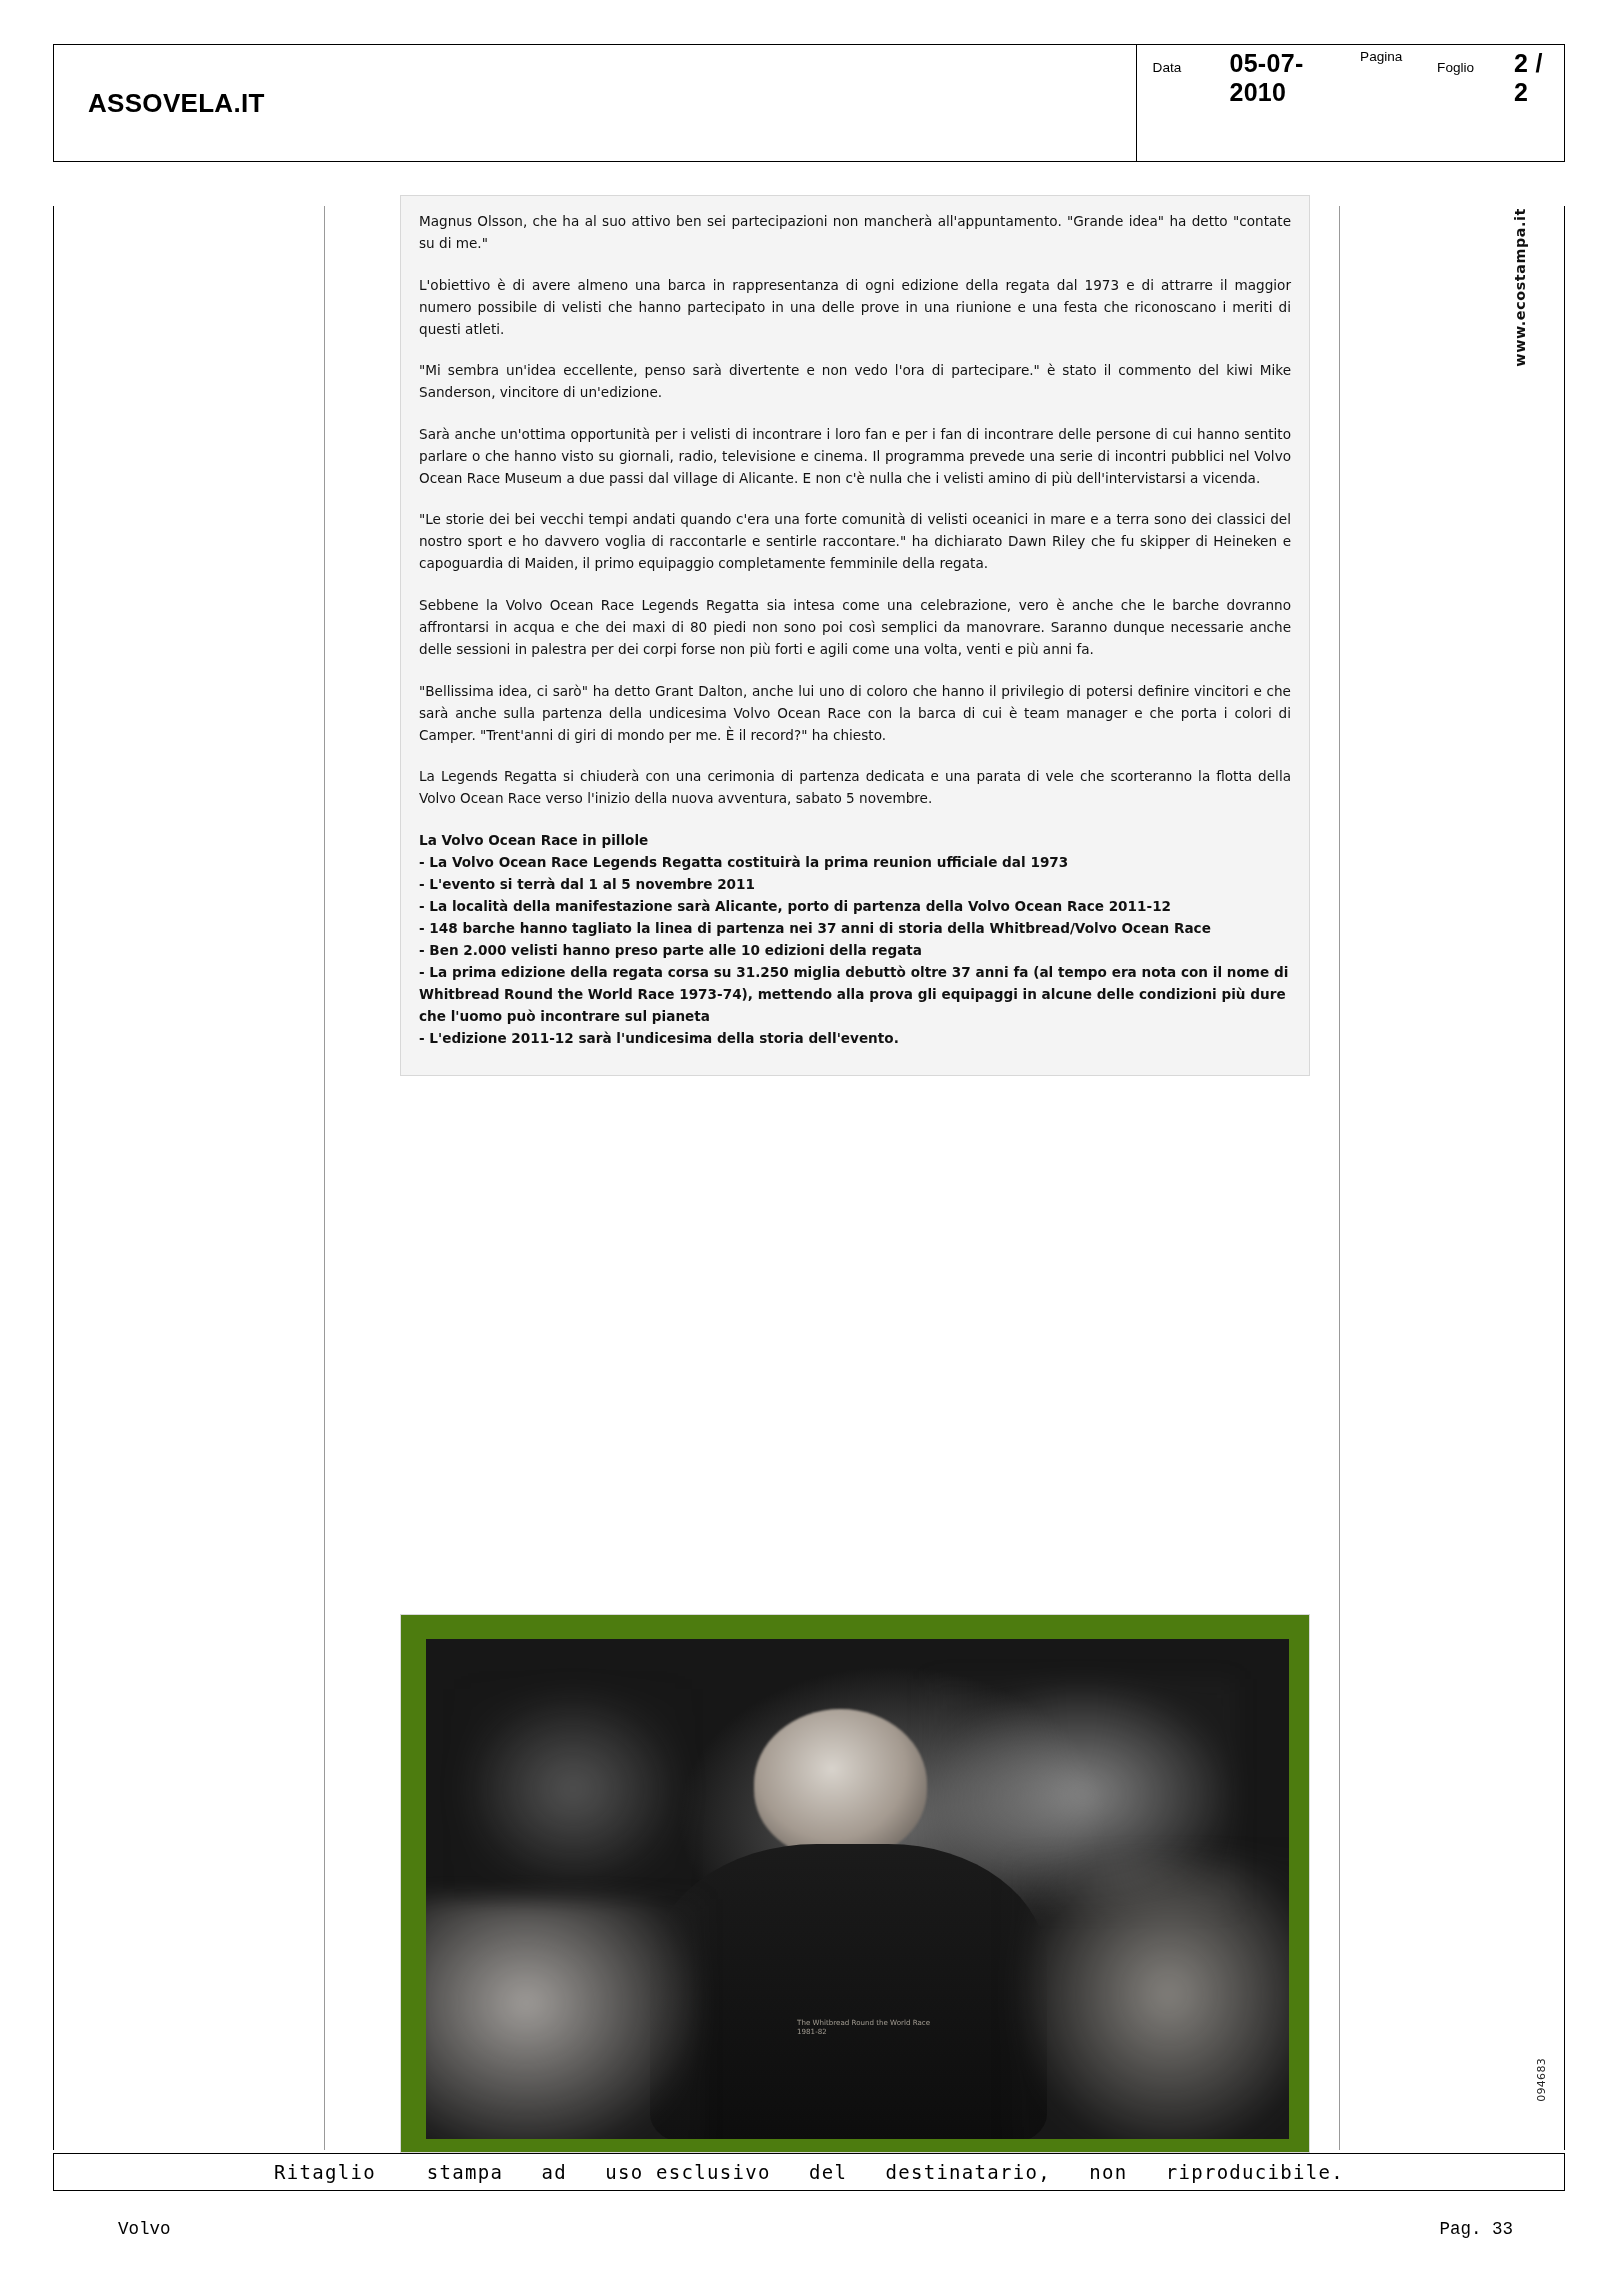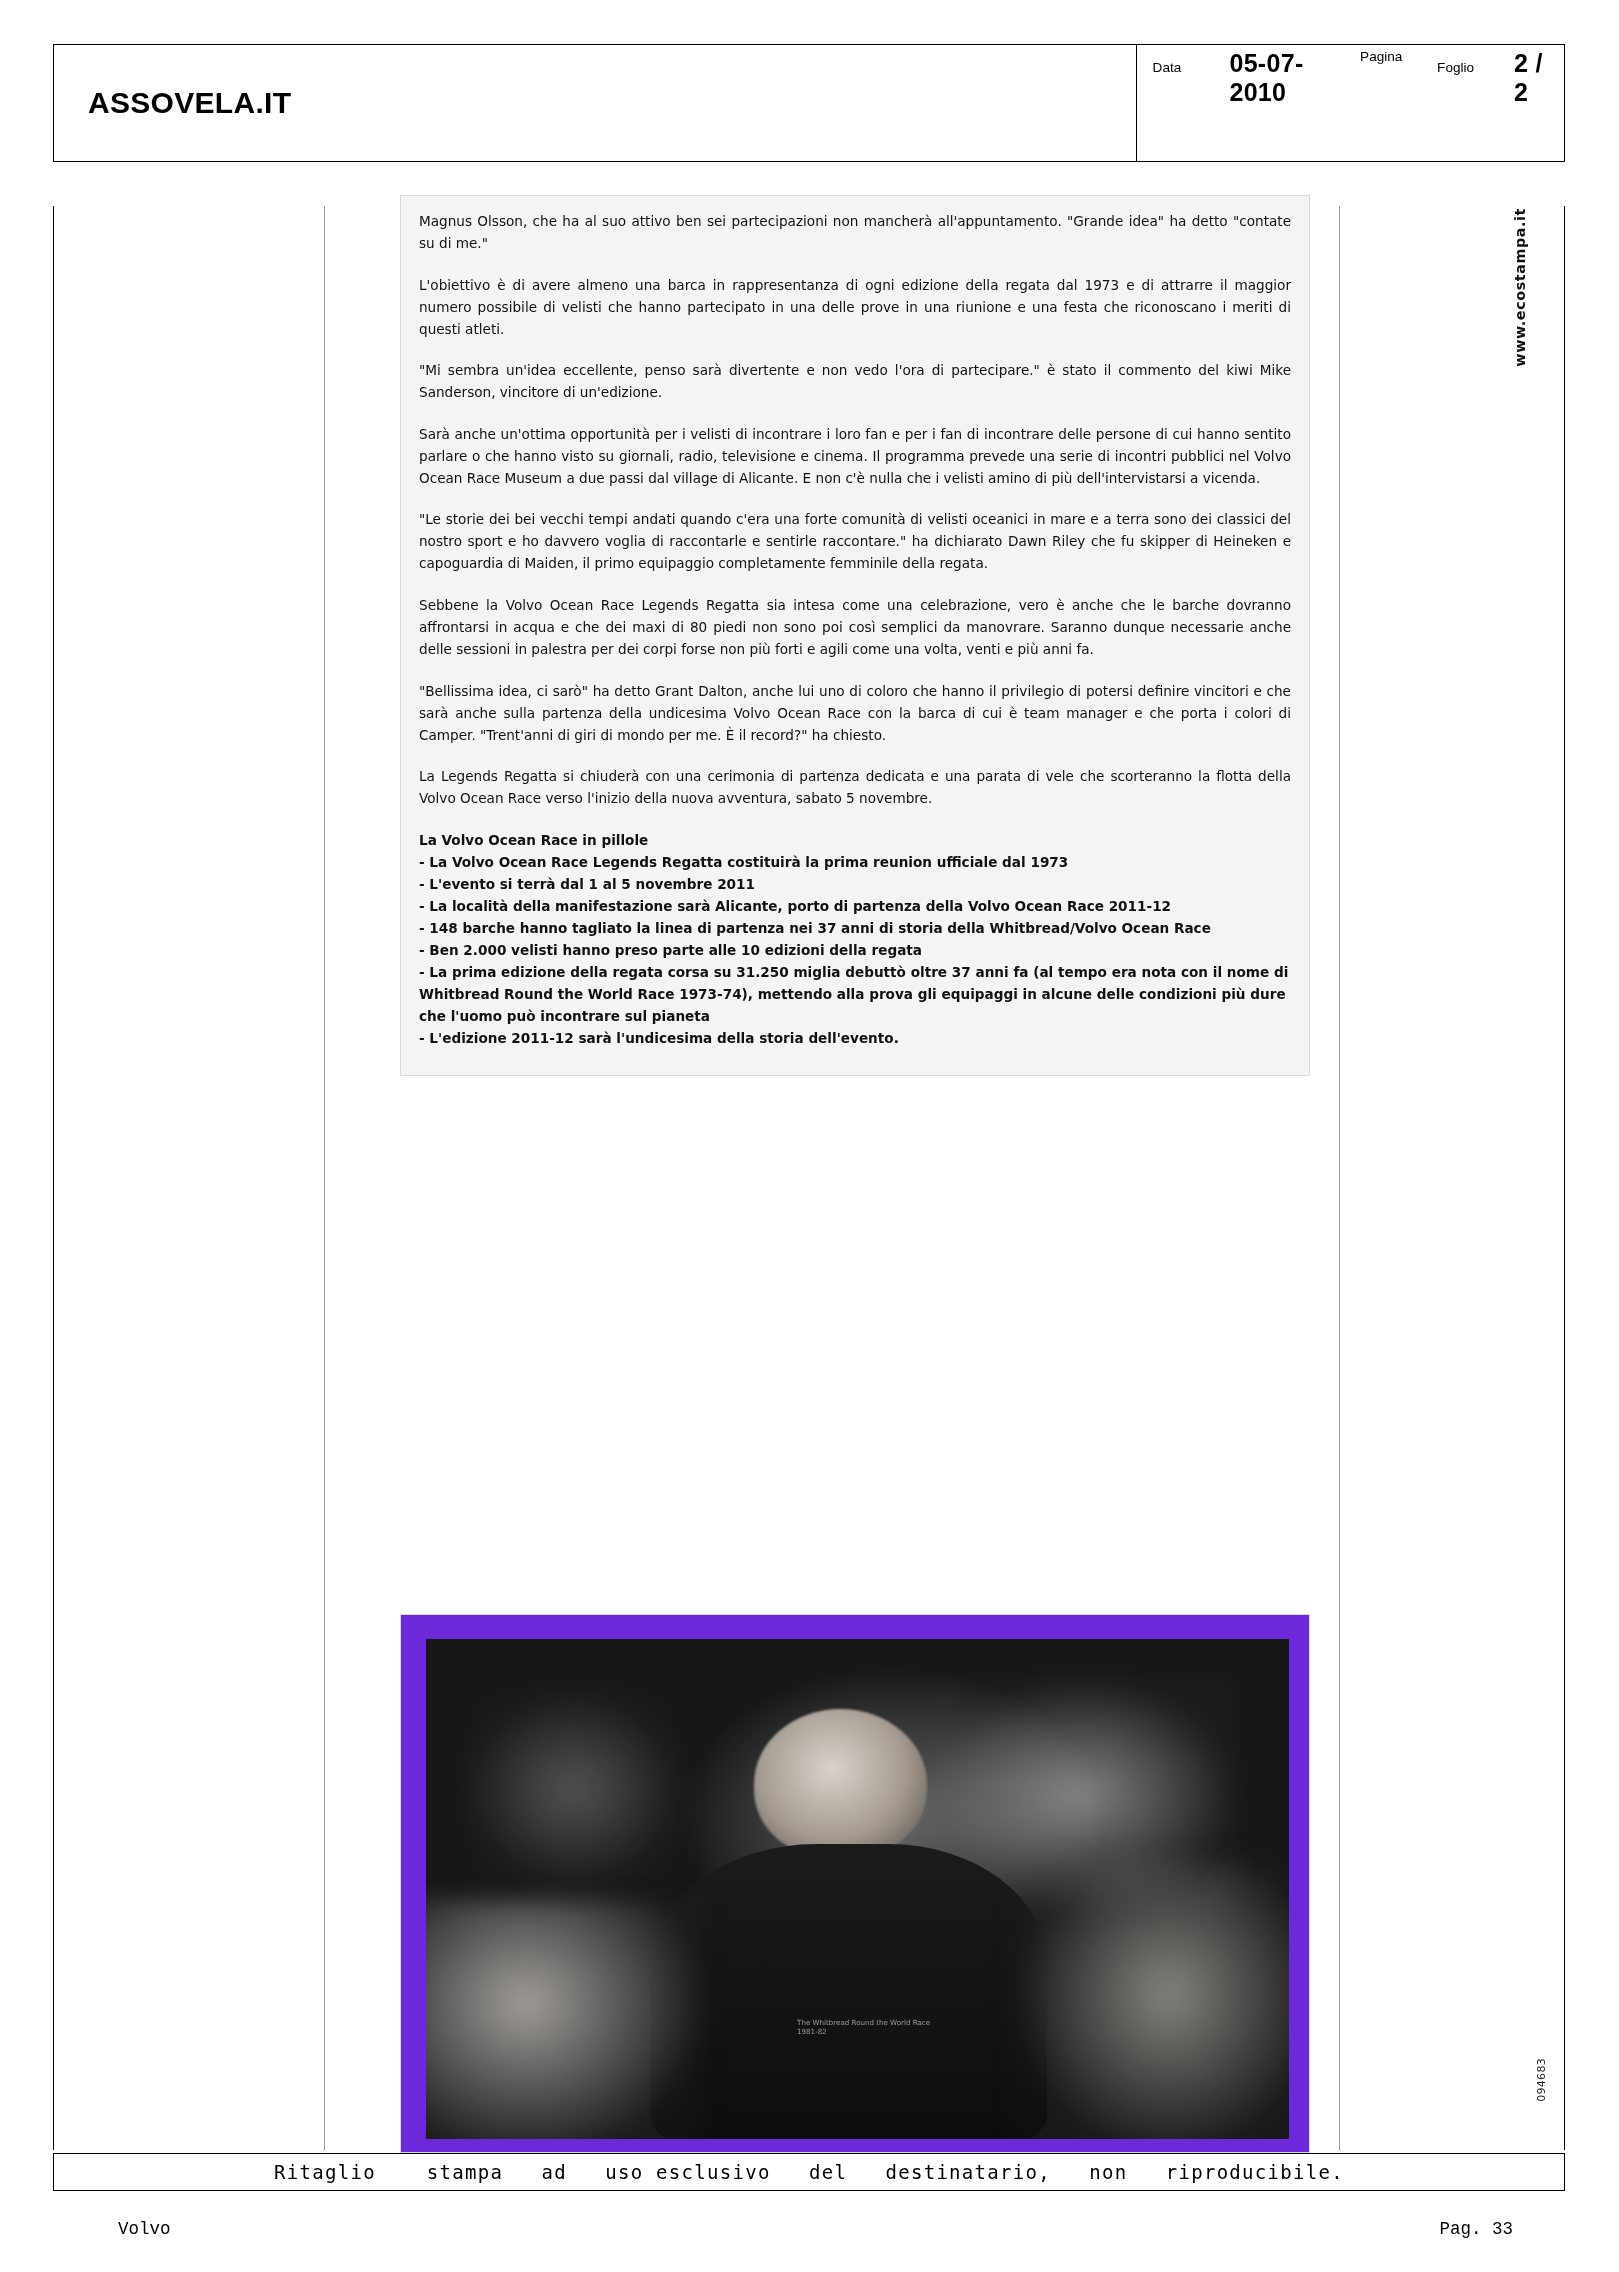--- a/index.html
+++ b/index.html
@@ -32,21 +32,21 @@
     display: flex;
     align-items: stretch;
   }
   .header-left {
     flex: 1 1 auto;
     display: flex;
     align-items: center;
     padding-left: 34px;
   }
   .brand {
-    font-size: 30px;
+    font-size: 26px;
     font-weight: bold;
     letter-spacing: 0.3px;
     color: #000;
   }
   .header-right {
     width: 428px;
     border-left: 1.9px solid #000;
     box-sizing: border-box;
     display: flex;
     justify-content: center;
@@ -128,21 +128,21 @@
   .bullets div { margin: 0; font-weight: bold; }
 
   
   .photo-frame {
     position: absolute;
     left: 400px;
     top: 1614px;
     width: 910px;
     height: 539px;
     border: 0.6px solid #d8d8d8;
-    background: #6d28d9;
+    background: #4d7c0f;
     box-sizing: border-box;
   }
   .photo {
     position: absolute;
     left: 25px;
     top: 24px;
     width: 863px;
     height: 500px;
     background:
       radial-gradient(ellipse 273px 195px at 54% 36%, #6a6a6a 0%, #3a3a3a 45%, #171717 78%),

